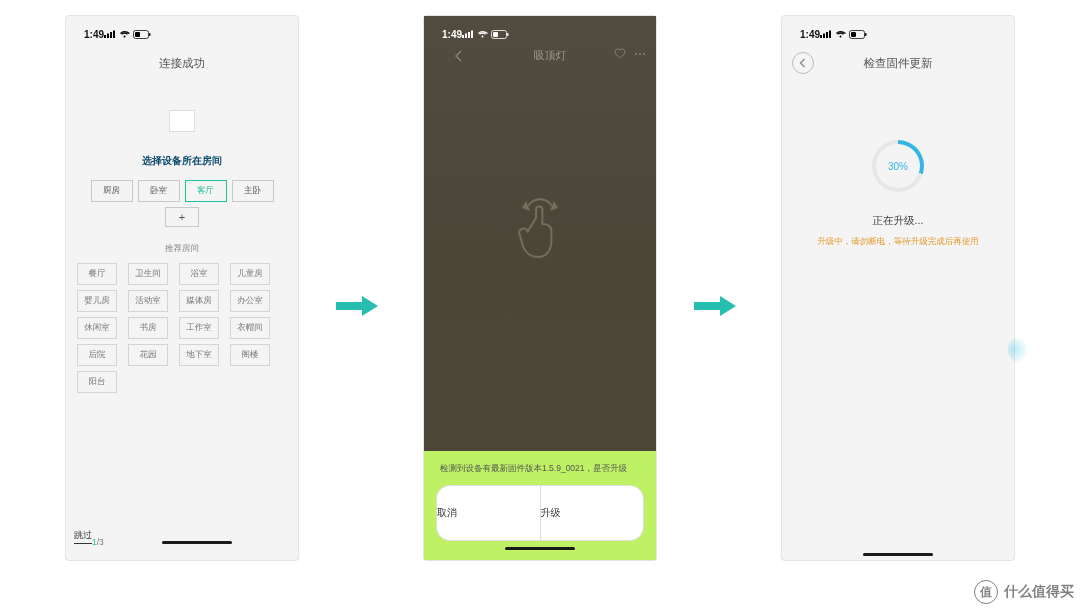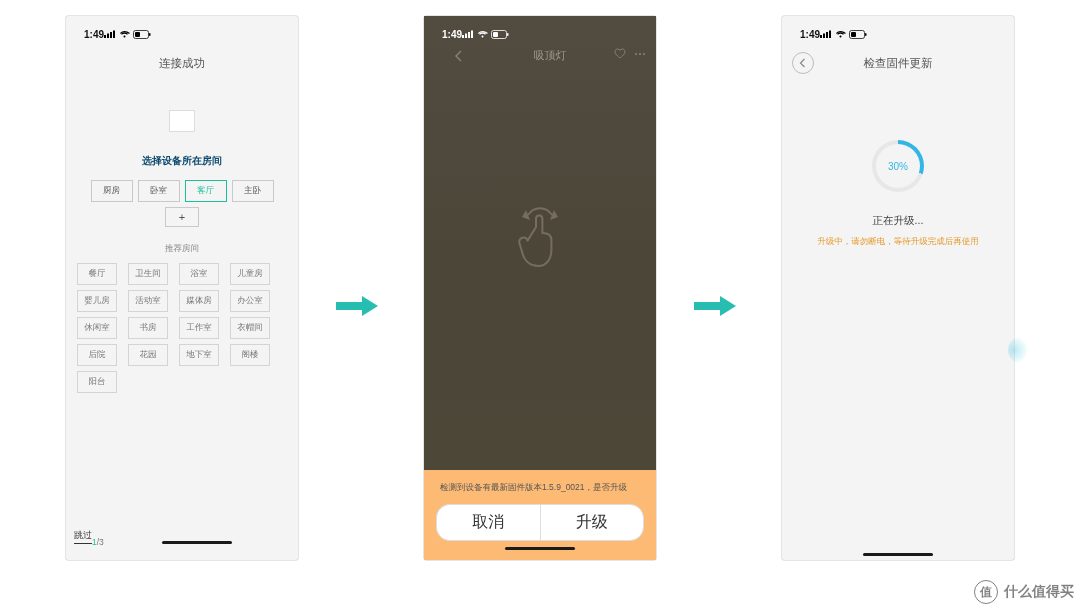--- a/index.html
+++ b/index.html
@@ -185,42 +185,41 @@
   .s2-title { font-size: 11px; color: #9d9688; }
   .s2-back { position:absolute; left:10px; }
   .s2-rightbtns { position:absolute; right:10px; display:flex; gap:8px; }
   .hand {
     position: absolute;
     left: 50%; top: 48%;
     transform: translate(-50%,-50%);
     opacity: 0.35;
   }
   .s2-sheet {
-    background: #fdba74;
+    background: #bef264;
     padding: 10px 12px 6px;
   }
   .s2-msg {
     font-size: 8.5px;
     color: #555;
     padding: 2px 4px 10px;
     line-height: 1.4;
   }
   .s2-btns {
     display: flex;
     gap: 0;
   }
   .s2-btn {
     flex: 1;
-    font-size: 16px;
+    font-size: 10px;
     color: #333;
     background: #fff;
     border: 0.8px solid #ddd;
     border-radius: 14px;
-    padding: 7px 0;
-    text-align: center;
+    padding: 20px 0;
   }
   .s2-btns .s2-btn:first-child { border-top-right-radius: 0; border-bottom-right-radius: 0; border-right: none; }
   .s2-btns .s2-btn:last-child  { border-top-left-radius: 0;  border-bottom-left-radius: 0; }
 
   
   .s3-body {
     flex: 1;
     display: flex;
     flex-direction: column;
     align-items: center;

